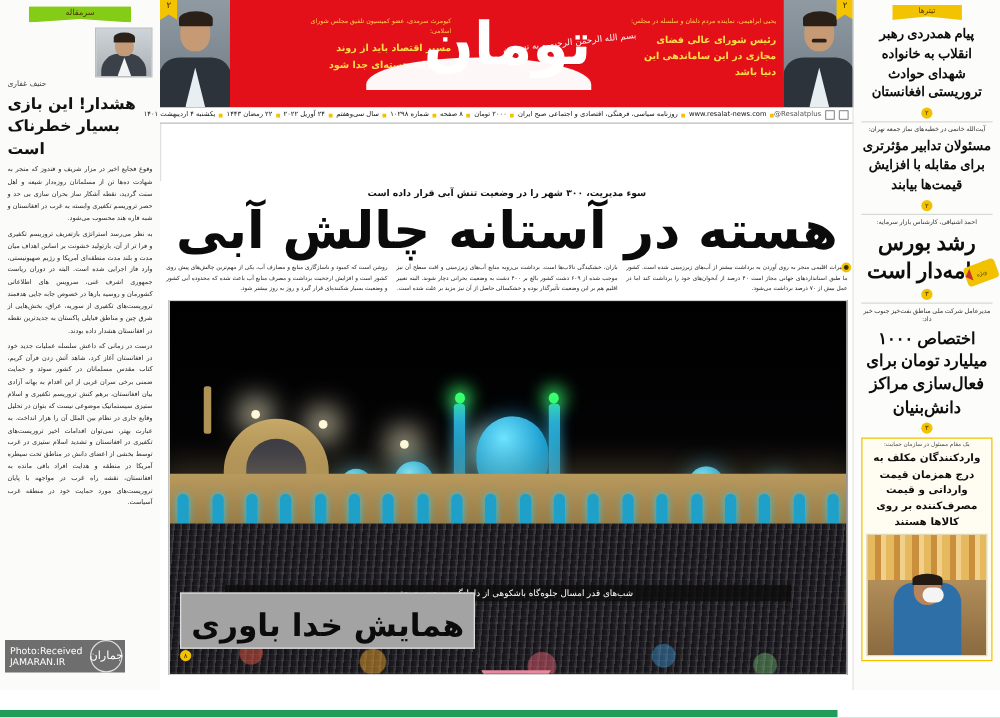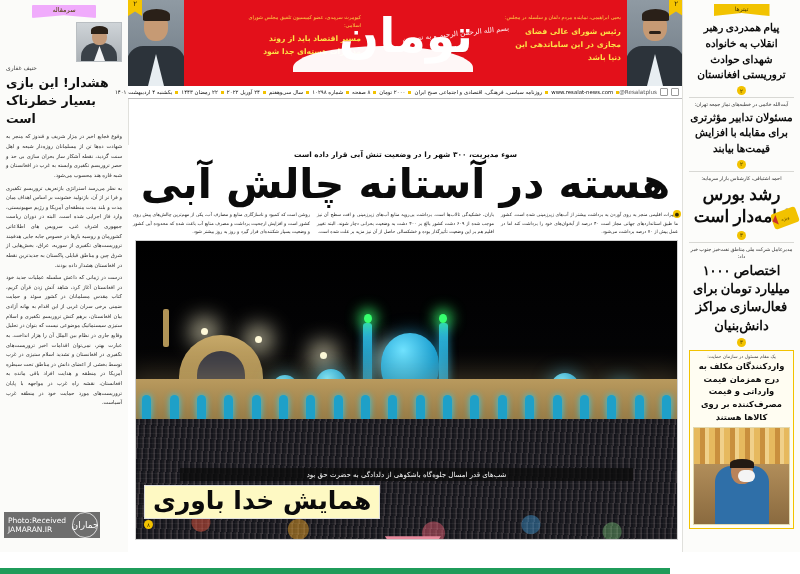--- a/index.html
+++ b/index.html
@@ -11,21 +11,21 @@
   }
   .page{position:relative;width:800px;height:574px;background:#fff;}
 
   
   .editorial{
     position:absolute;left:0;top:0;width:128px;height:552px;
     background:#fbfbf9;border-left:0;box-sizing:border-box;
     padding:4px 6px 0 6px;overflow:hidden;
   }
   .sermaghale-tab{
-    width:64px;height:13px;margin:1px auto 3px auto;background:#f0abfc;
+    width:82px;height:13px;margin:1px auto 3px auto;background:#84cc16;
     border-radius:1px;display:flex;align-items:center;justify-content:center;
     font-size:6.5px;color:#4a3c00;letter-spacing:.2px;
     clip-path:polygon(0 0,100% 0,100% 100%,50% 78%,0 100%);
     padding-bottom:3px;box-sizing:border-box;
   }
   .ed-photo{
     width:44px;height:38px;margin:4px 0 2px 0;
     background:linear-gradient(#cfd4d8,#aab0b5);
     border:1px solid #b9bec2;position:relative;overflow:hidden;
   }
@@ -182,22 +182,22 @@
   .crowd::after{
     content:"";position:absolute;inset:0;
     background:repeating-linear-gradient(0deg,rgba(255,255,255,.05) 0 1px,transparent 1px 5px);
   }
   .caption-band{
     position:absolute;left:44px;right:44px;bottom:58px;height:13px;
     background:rgba(12,12,12,.78);color:#fff;font-size:7px;
     display:flex;align-items:center;justify-content:center;letter-spacing:-.1px;
   }
   .photo-head{
-    position:absolute;left:8px;bottom:20px;background:#fef9c3;
-    padding:0 8px 2px 8px;border:1px solid #ddd;
+    position:absolute;left:8px;bottom:20px;background:#a3a3a3;
+    padding:11px 8px 2px 8px;border:1px solid #ddd;
   }
   .photo-head span{font-size:25px;font-weight:bold;color:#0b0b0b;letter-spacing:-1px;line-height:1.2;}
   .page-badge{
     position:absolute;width:9px;height:9px;border-radius:50%;background:#f2c200;
     color:#3a2f00;font-size:5.5px;display:flex;align-items:center;justify-content:center;
   }
   .pb-photo{left:8px;bottom:10px;}
   .pink-tab{
     position:absolute;left:46%;bottom:-9px;width:56px;height:12px;background:#e78a9c;
     clip-path:polygon(0 0,100% 0,86% 100%,14% 100%);

